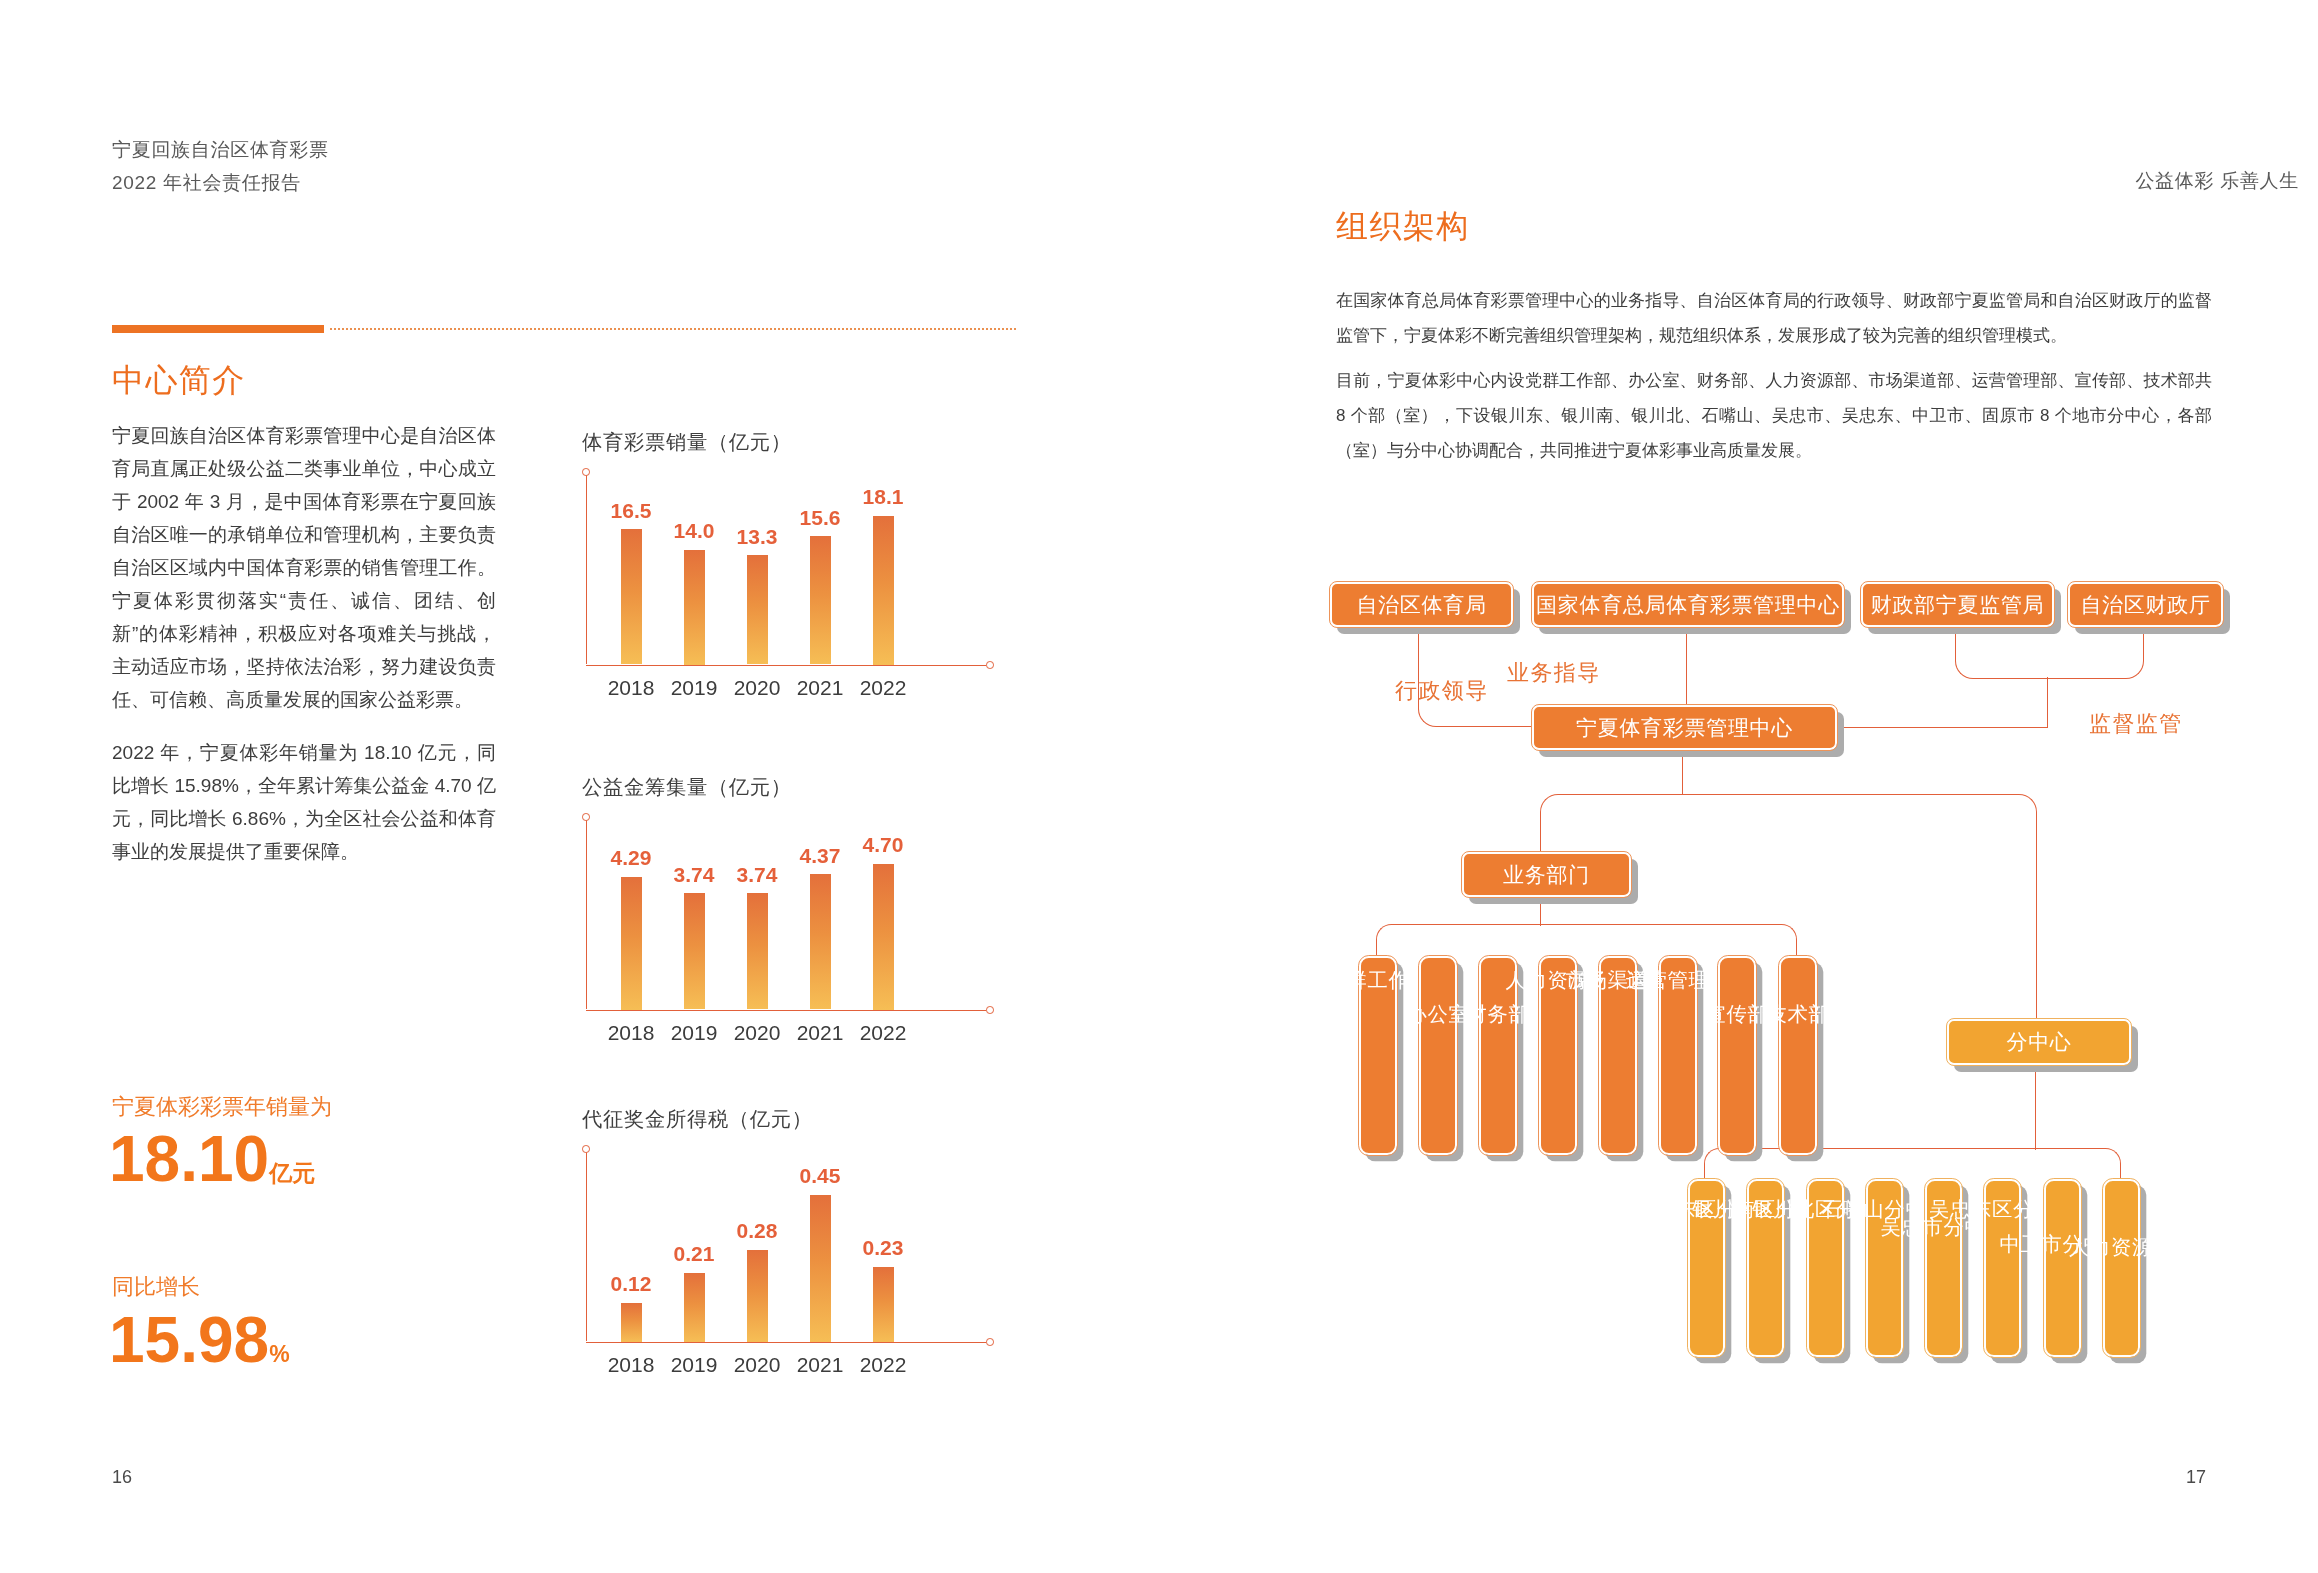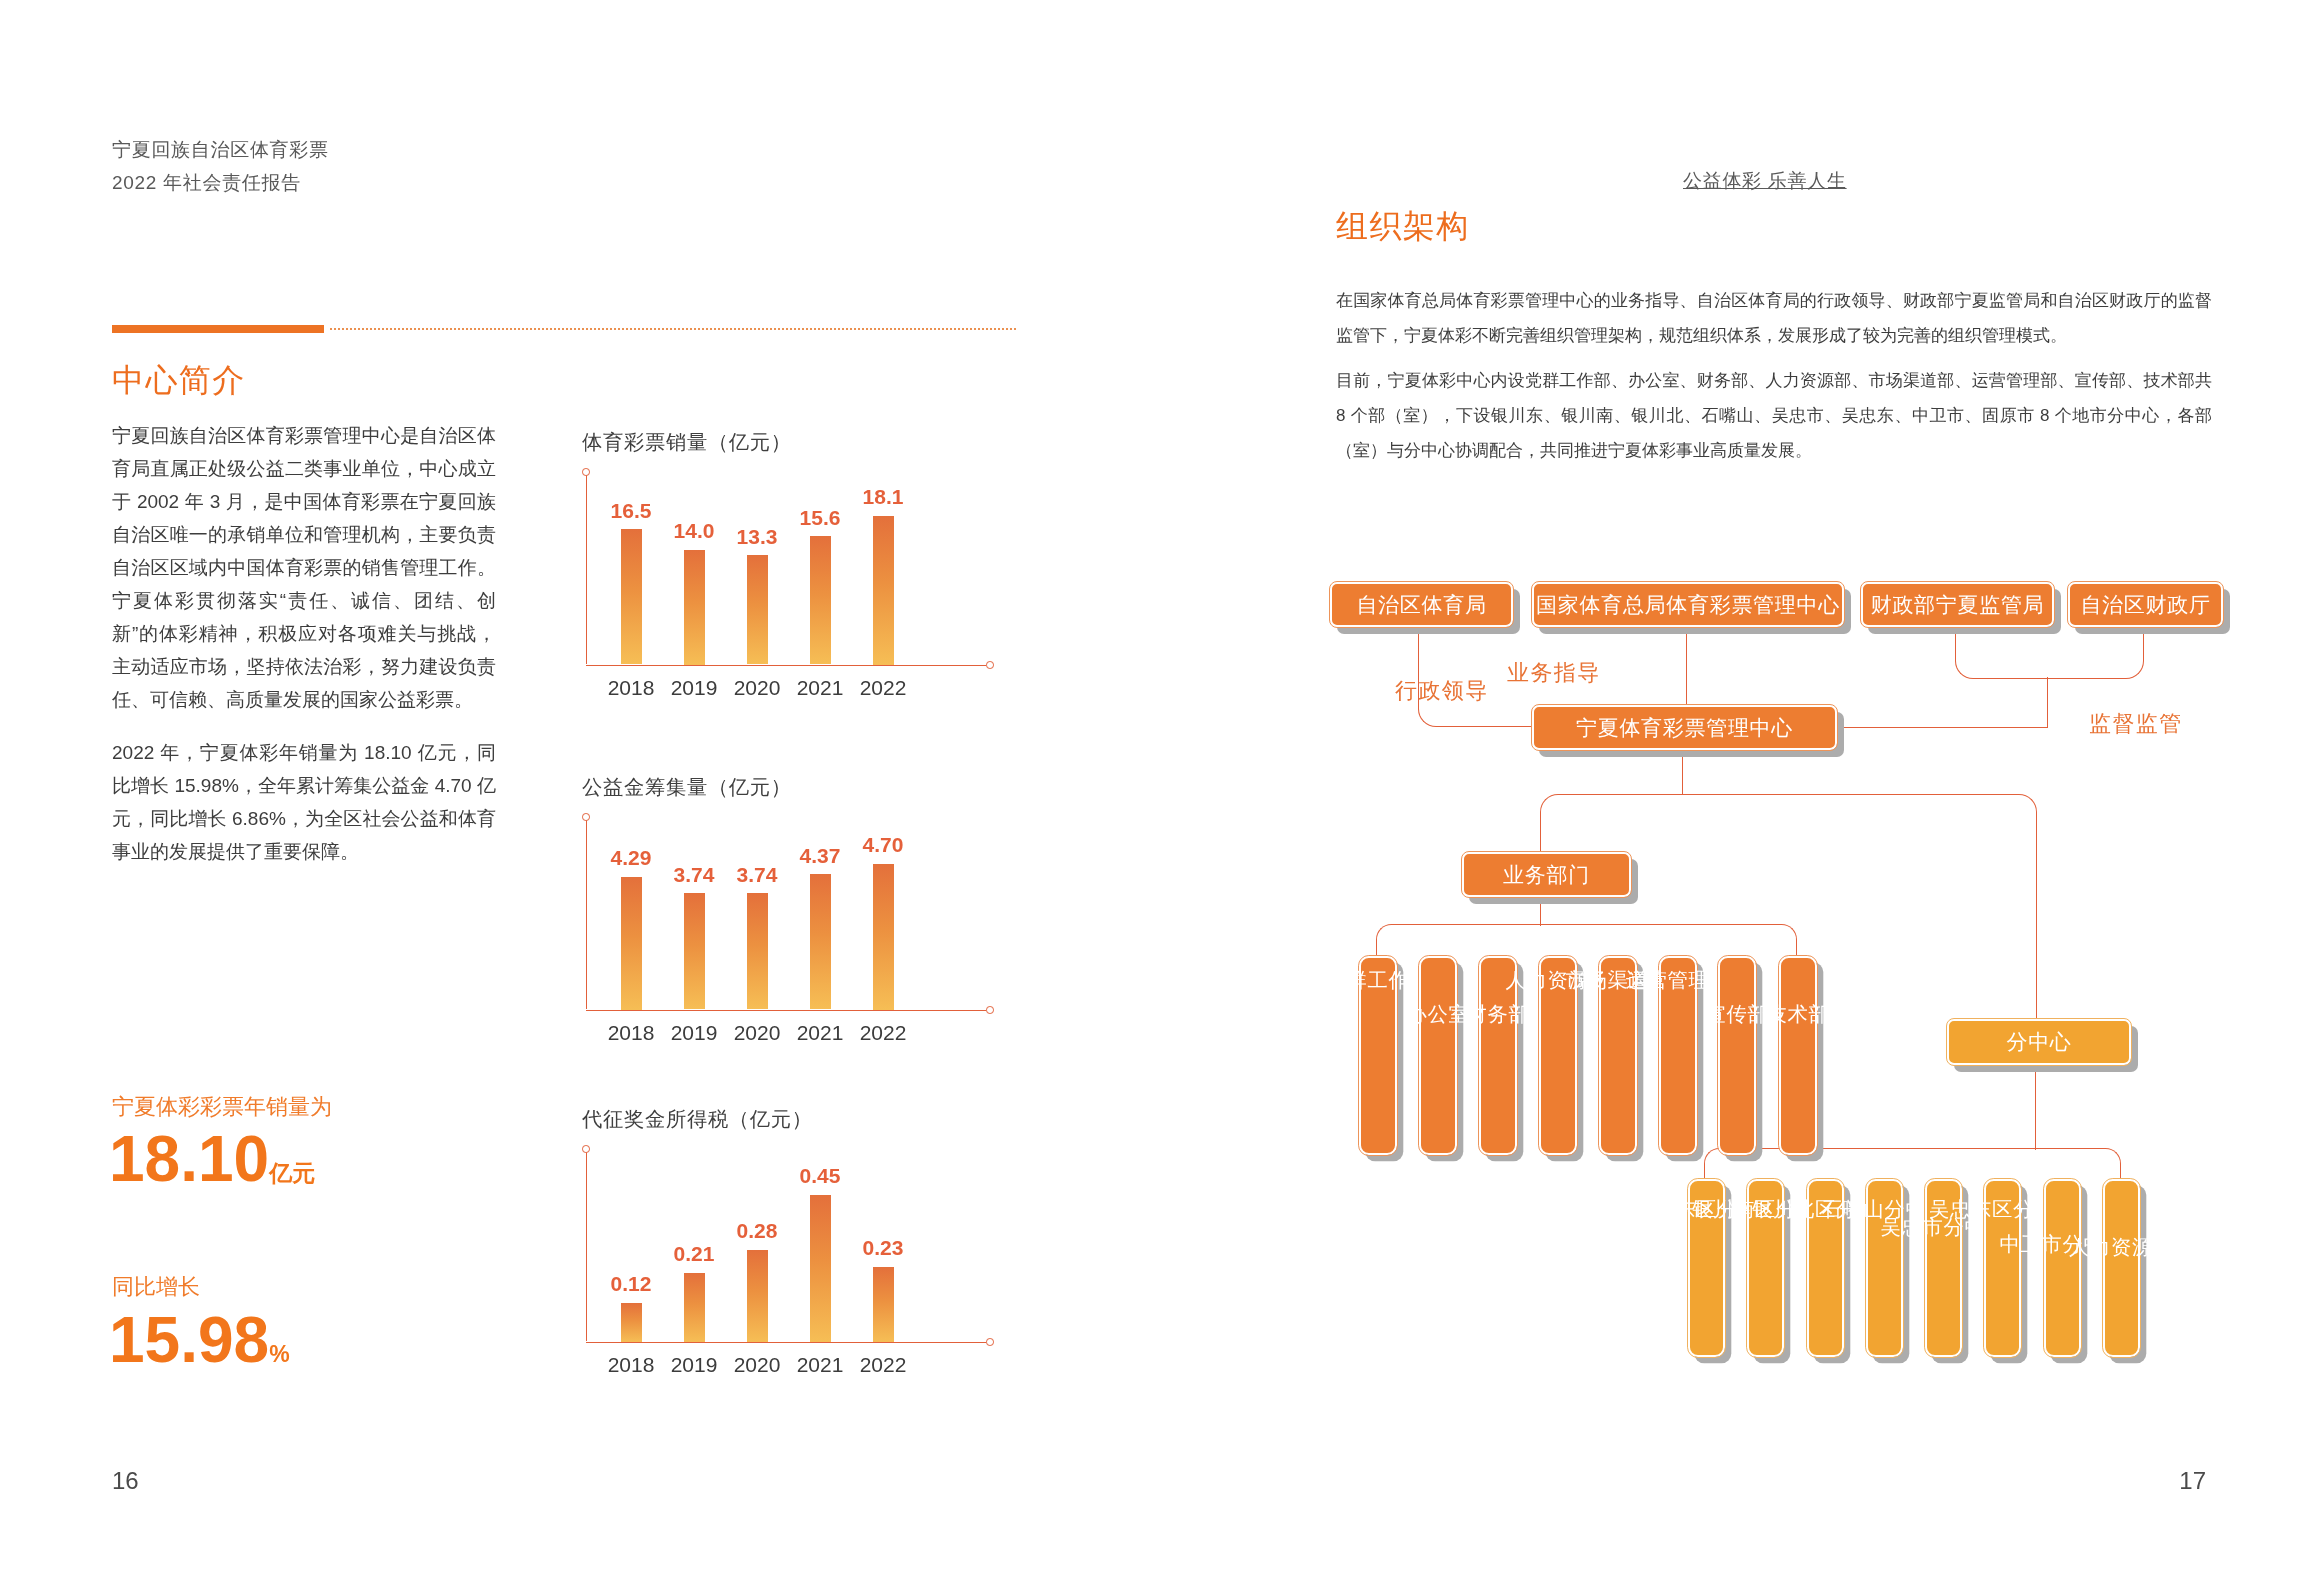--- a/index.html
+++ b/index.html
@@ -10,21 +10,21 @@
   .serif{font-family:"Liberation Serif","DejaVu Serif",serif;}
   #doc-title{left:109px;top:208px;font-size:59px;font-weight:700;color:#ee6c1e;letter-spacing:2.1px;line-height:1.15;}
   #title-rule-solid{left:112px;top:325px;width:212px;height:7.7px;background:#ed7324;}
   #title-rule-dotted{left:330px;top:328px;width:686px;height:0;border-top:2.1px dotted #eb9050;}
   .sec-title{font-size:32px;color:#ed6d1e;letter-spacing:1.4px;}
   .para{font-size:19px;line-height:33px;text-align:justify;color:#3d3d3d;}
   .rpara{font-size:17px;line-height:35px;text-align:justify;color:#3d3d3d;}
   .stat-label{font-size:22px;color:#f07b2a;}
   .stat-value{font-size:64px;font-weight:700;color:#f2761b;line-height:1;}
   .stat-unit{font-size:23px;font-weight:700;color:#f2761b;}
-  .pageno{font-size:24px;color:#4a4a4a;}
+  .pageno{font-size:18px;color:#4a4a4a;}
   
   .chart{position:absolute;width:449px;height:308px;}
   .chart-title{position:absolute;left:7px;top:9.8px;font-size:20.3px;color:#3f3f3f;letter-spacing:0.7px;}
   .axis-v{position:absolute;width:0;border-left:1.4px solid #e2603a;}
   .axis-h{position:absolute;height:0;border-top:1.4px solid #e2603a;}
   .ring{position:absolute;width:5.6px;height:5.6px;border:1.4px solid #e2603a;border-radius:50%;background:#fff;}
   .bar{position:absolute;width:21px;background:linear-gradient(180deg,#e4703b 0%,#ec9140 45%,#f6be55 100%);}
   .val-lbl{position:absolute;width:98px;text-align:center;font-size:21px;font-weight:600;color:#e5603a;}
   .year-lbl{position:absolute;width:84px;text-align:center;font-size:21px;color:#3c3c3c;}
   
@@ -44,21 +44,21 @@
   .elb{position:absolute;}
 </style>
 </head>
 <body>
 
 <div id="sheet">
 
   <div class="abs hdr" style="left:112px;top:137px;">宁夏回族自治区体育彩票</div>
   <div class="abs hdr" style="left:112px;top:170px;">2022 年社会责任报告</div>
 
-  <div class="abs hdr" style="left:1683px;top:168px;width:524px;text-decoration:underline;">公益体彩 乐善人生</div>
+  <div class="abs hdr" style="left:1775px;top:168px;width:524px;text-align:right;">公益体彩 乐善人生</div>
 
   <div class="abs" id="title-rule-solid"></div>
   <div class="abs" id="title-rule-dotted"></div>
 
   <div class="abs serif sec-title" style="left:112px;top:359px;">中心简介</div>
 
   <div class="abs para" style="left:112px;top:419px;width:384px;">宁夏回族自治区体育彩票管理中心是自治区体育局直属正处级公益二类事业单位，中心成立于 2002 年 3 月，是中国体育彩票在宁夏回族自治区唯一的承销单位和管理机构，主要负责自治区区域内中国体育彩票的销售管理工作。宁夏体彩贯彻落实“责任、诚信、团结、创新”的体彩精神，积极应对各项难关与挑战，主动适应市场，坚持依法治彩，努力建设负责任、可信赖、高质量发展的国家公益彩票。</div>
   <div class="abs para" style="left:112px;top:736px;width:384px;">2022 年，宁夏体彩年销量为 18.10 亿元，同比增长 15.98%，全年累计筹集公益金 4.70 亿元，同比增长 6.86%，为全区社会公益和体育事业的发展提供了重要保障。</div>
 
   <div class="abs stat-label" style="left:112px;top:1092px;">宁夏体彩彩票年销量为</div>

